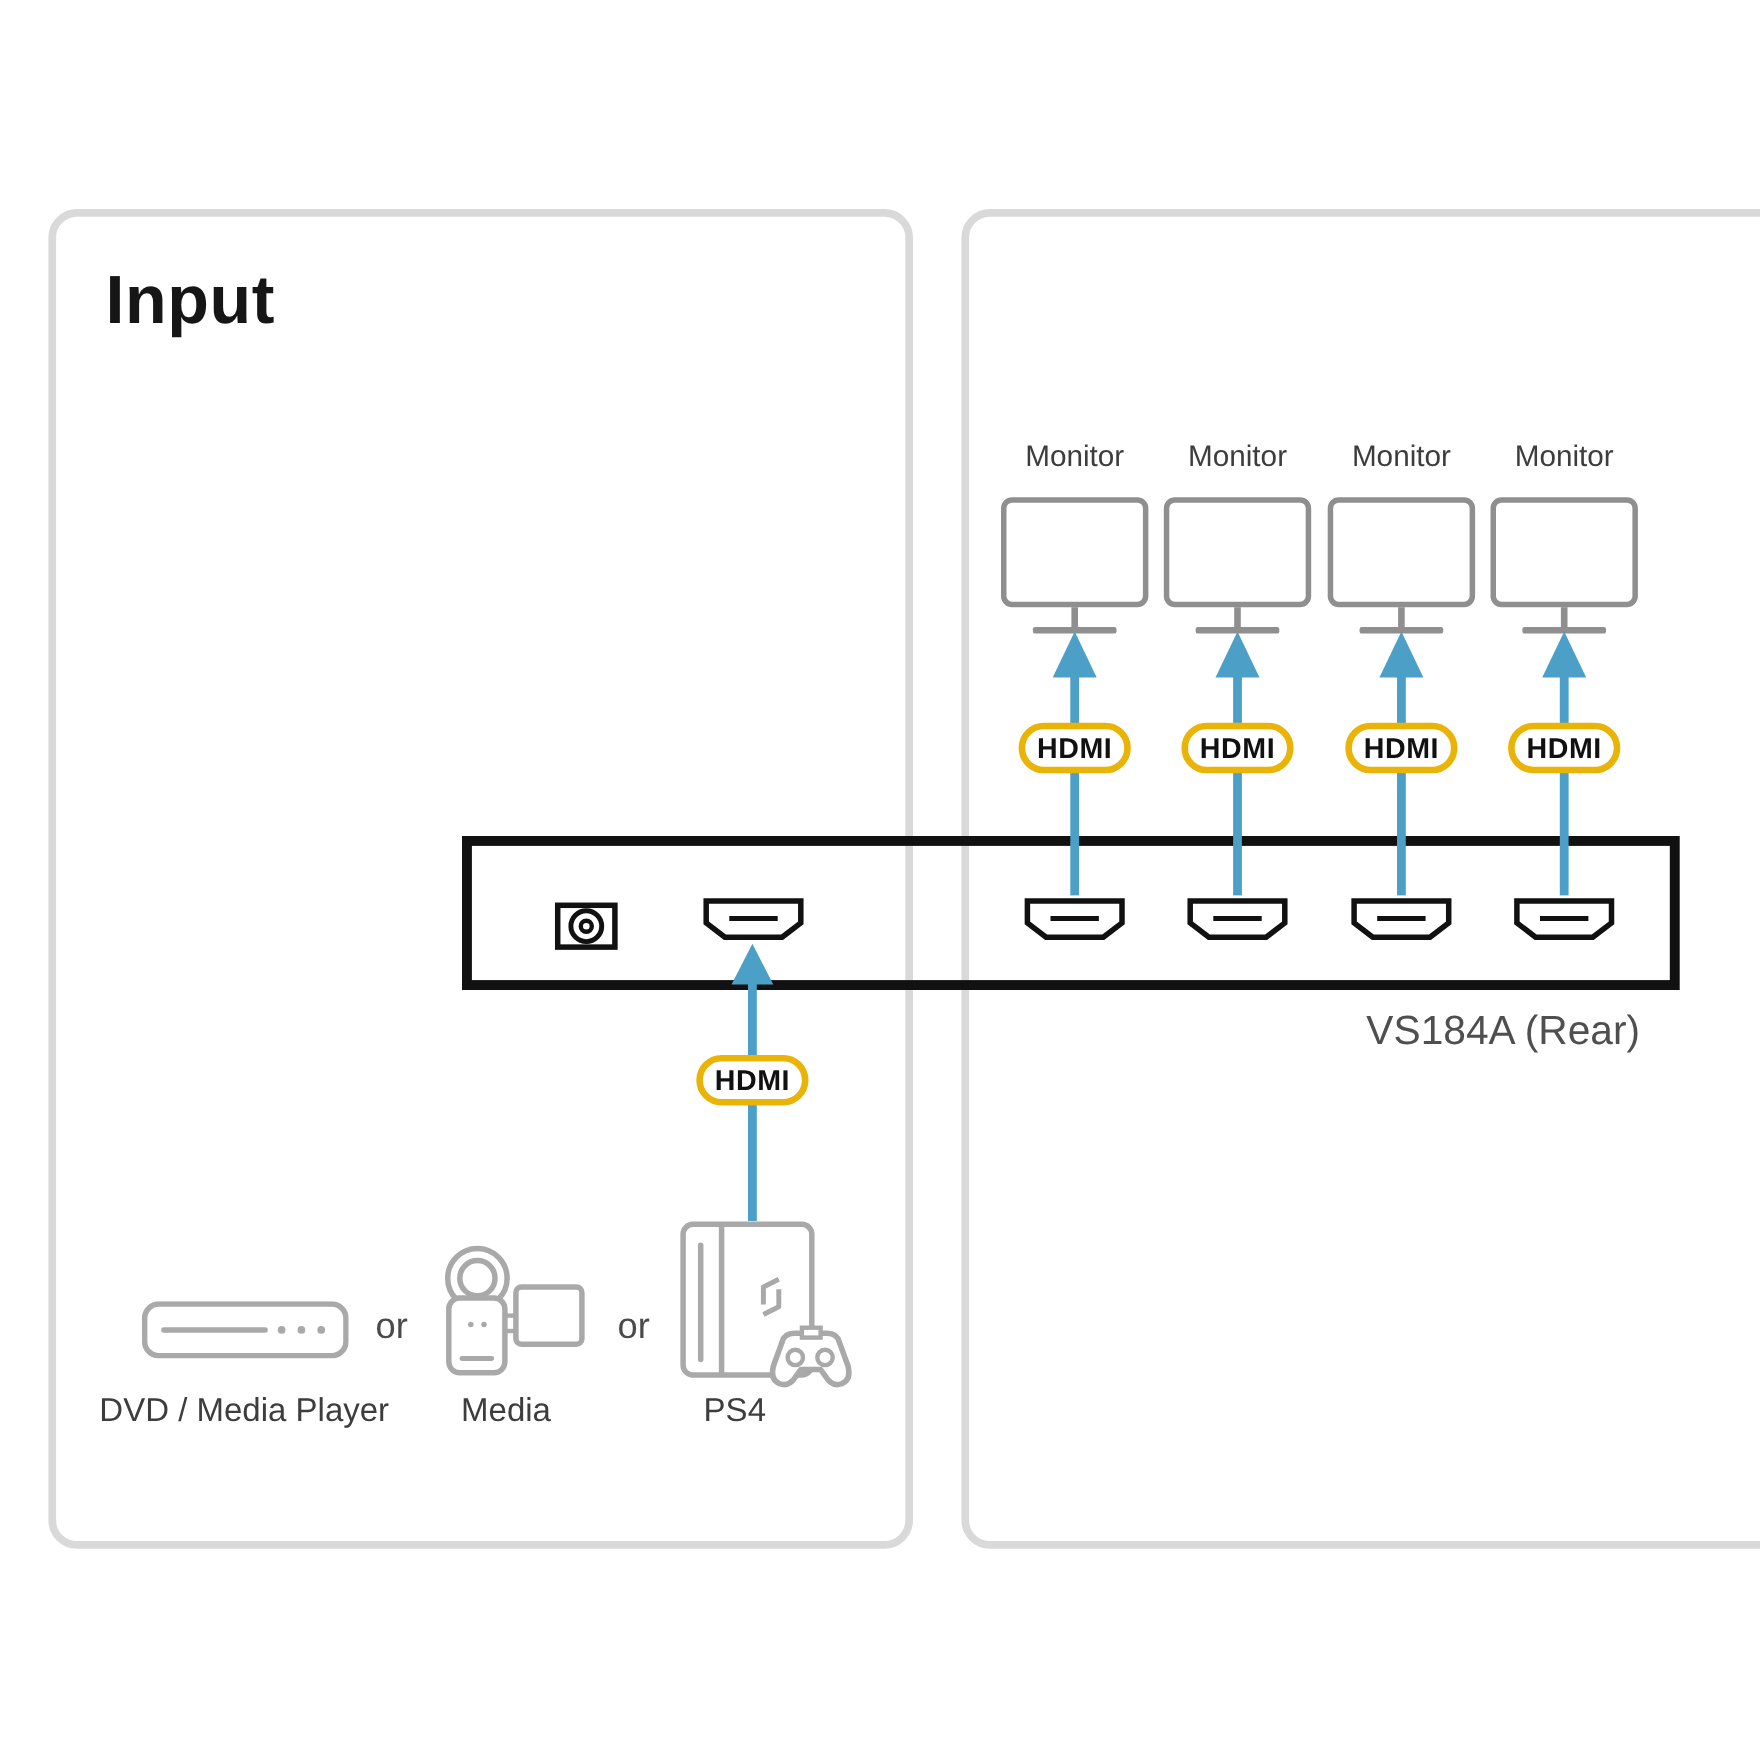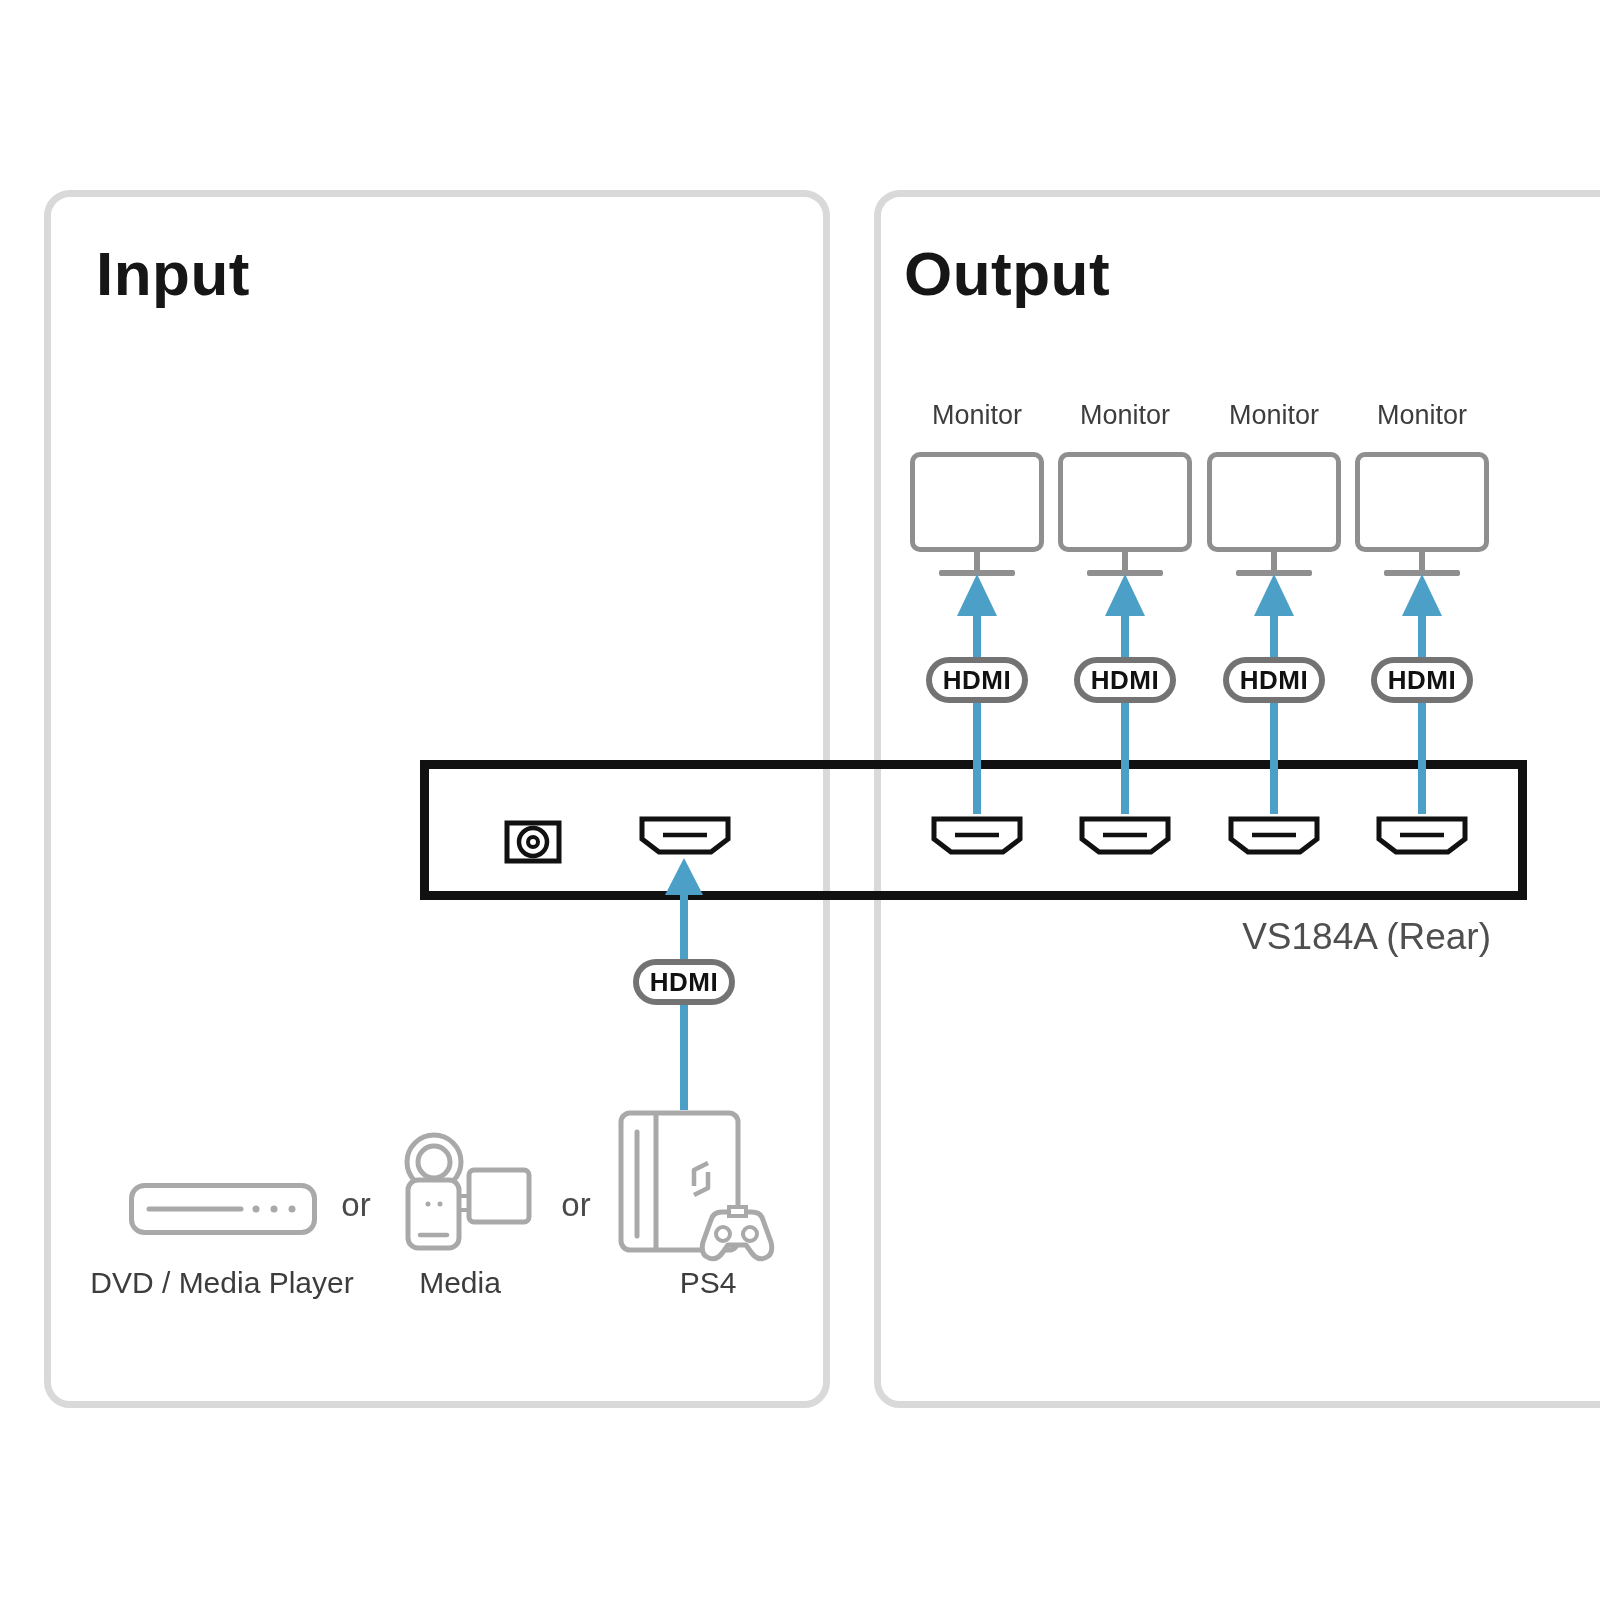--- a/index.html
+++ b/index.html
@@ -9,39 +9,38 @@
   .panel{border:7px solid #d9d9d9;border-radius:26px;background:#ffffff;box-sizing:border-box;z-index:1;}
   .panel-title{font-size:62px;font-weight:600;color:#161616;letter-spacing:0.5px;z-index:2;}
   .mon-label{font-size:27px;color:#3d3d3d;text-align:center;z-index:2;}
   .monitor{border:5px solid #8f8f8f;border-radius:10px;background:#ffffff;box-sizing:border-box;z-index:2;}
   .neck{background:#8f8f8f;z-index:2;}
   .base{background:#8f8f8f;border-radius:2px;z-index:2;}
   .arrow-head{width:0;height:0;border-left:20px solid transparent;border-right:20px solid transparent;
               border-bottom:42px solid #4c9fc6;z-index:5;}
   .arrow-head.small{border-left-width:19px;border-right-width:19px;border-bottom-width:37px;}
   .arrow-tail{width:8px;background:#4c9fc6;z-index:5;}
-  .hdmi-badge{width:102px;height:46px;border:6px solid #737373;border-radius:26px;background:#ffffff;
+  .hdmi-badge{width:102px;height:46px;border:6px solid #eab308;border-radius:26px;background:#ffffff;
               box-sizing:border-box;display:flex;align-items:center;justify-content:center;
               font-size:26px;font-weight:bold;color:#111111;letter-spacing:0.5px;z-index:6;}
   .device-box{border:9px solid #111111;box-sizing:border-box;background:transparent;z-index:3;}
   .device-label{font-size:37px;color:#4f4f4f;text-align:right;z-index:2;}
   .src-label{font-size:30px;color:#3d3d3d;text-align:center;z-index:2;}
   .or-label{font-size:33px;color:#4a4a4a;text-align:center;z-index:2;}
   .z4{z-index:4;}
 </style>
 </head>
 <body>
 
 <div class="canvas">
 
   <div class="abs panel" style="left:8px;top:190px;width:786px;height:1218px;"></div>
   <div class="abs panel" style="left:838px;top:190px;width:750px;height:1218px;"></div>
 
   <div class="abs panel-title" style="left:60px;top:238px;">Input</div>
-  <div class="abs panel-title" style="left:868px;top:238px;">Output</div>
 
   <div class="abs mon-label" style="left:871px;top:400px;width:140px;">Monitor</div>
   <div class="abs monitor" style="left:874px;top:452px;width:134px;height:100px;"></div>
   <div class="abs neck" style="left:938px;top:552px;width:6px;height:20px;"></div>
   <div class="abs base" style="left:903px;top:570px;width:76px;height:6px;"></div>
   <div class="abs arrow-head" style="left:921px;top:574px;"></div>
   <div class="abs arrow-tail" style="left:937px;top:610px;height:204px;"></div>
   <div class="abs hdmi-badge" style="left:890px;top:657px;">HDMI</div>
   <svg class="abs z4" style="left:893px;top:815px;" width="96" height="42" viewBox="0 0 96 42">
     <path d="M5 4 H91 V24 L74 37 H22 L5 24 Z" fill="#ffffff" stroke="#111111" stroke-width="5"></path>
@@ -130,15 +129,15 @@
   <svg class="abs" style="left:580px;top:1108px;z-index:2;" width="165" height="156" viewBox="0 0 165 156">
     <rect x="5" y="5" width="117" height="137" rx="9" fill="#ffffff" stroke="#a9a9a9" stroke-width="5"></rect>
     <line x1="40" y1="6" x2="40" y2="141" stroke="#a9a9a9" stroke-width="5"></line>
     <line x1="21" y1="24" x2="21" y2="128" stroke="#a9a9a9" stroke-width="5" stroke-linecap="round"></line>
     <path d="M92 55 L78 62 V78 M78 87 L92 80 V64" fill="none" stroke="#a9a9a9" stroke-width="4.5" stroke-linejoin="round"></path>
     <path d="M95 112 Q97 104 106 104 L136 104 Q145 104 147 112 L155 134 Q158 147 149 150 Q141 153 135 144 L130 137 L112 137 L107 144 Q101 153 93 150 Q84 147 87 134 Z" fill="#ffffff" stroke="#a9a9a9" stroke-width="5" stroke-linejoin="round"></path>
     <rect x="113" y="99" width="17" height="9" fill="#ffffff" stroke="#a9a9a9" stroke-width="4"></rect>
     <circle cx="107" cy="126" r="7" fill="#ffffff" stroke="#a9a9a9" stroke-width="4"></circle>
     <circle cx="134" cy="126" r="7" fill="#ffffff" stroke="#a9a9a9" stroke-width="4"></circle>
   </svg>
-  <div class="abs src-label" style="left:572px;top:1266px;width:200px;">PS4</div>
+  <div class="abs src-label" style="left:532px;top:1266px;width:200px;">PS4</div>
 
 </div>
 
 </body></html>

